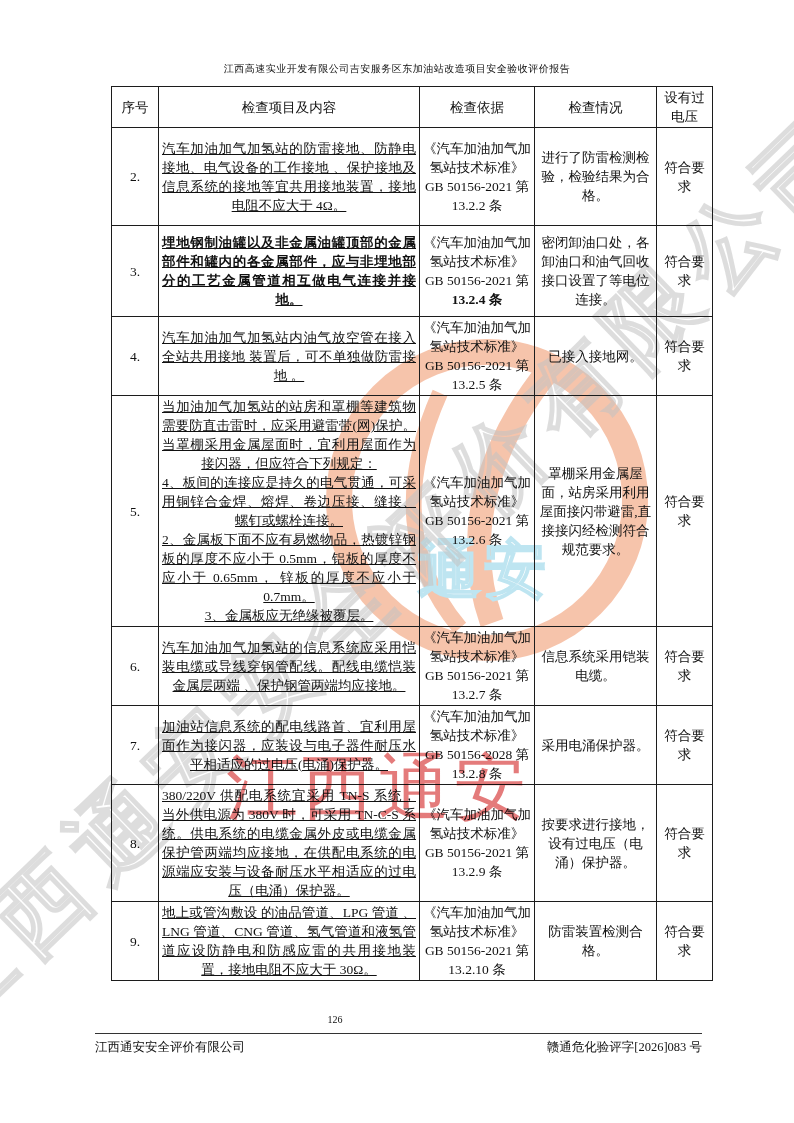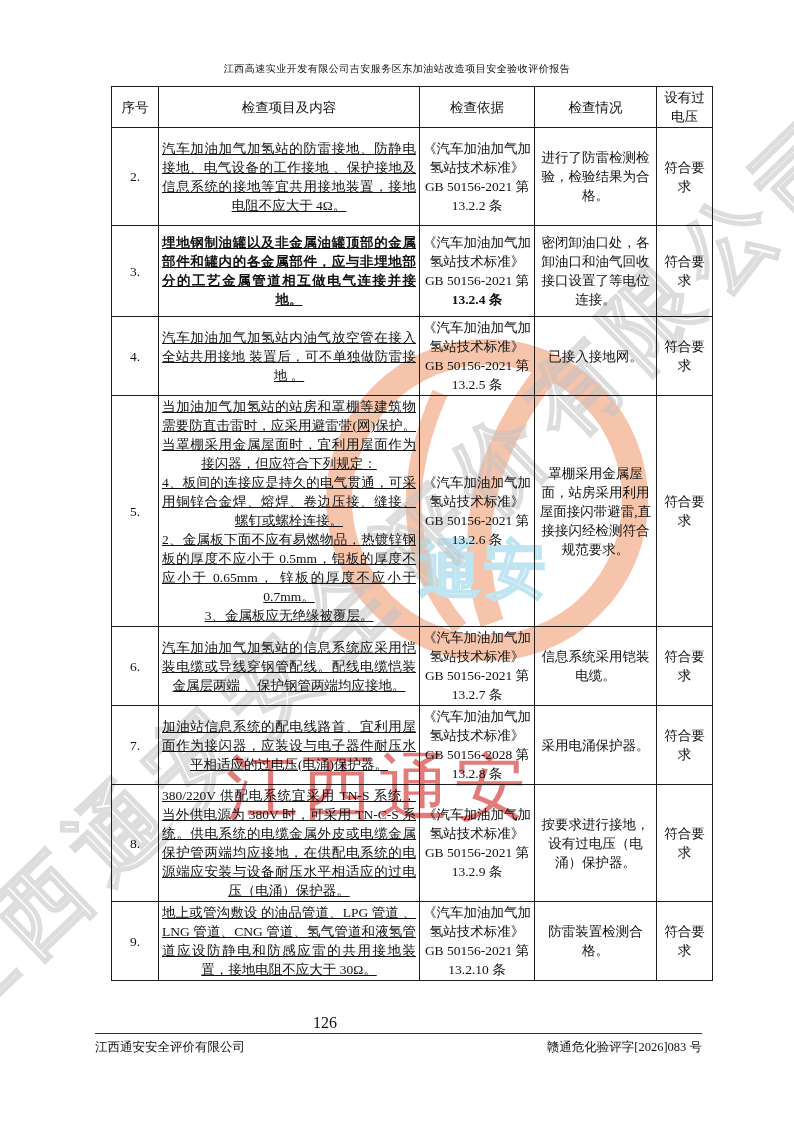--- a/index.html
+++ b/index.html
@@ -25,21 +25,21 @@
   }
   th.h{height:33px;text-align:center;line-height:17px;}
   td.num{text-align:center;}
   td.content{text-align:justify;text-align-last:center;padding:1px 3px;text-decoration:underline;}
   td.content div{text-align:justify;text-align-last:center;}
   td.content.bold{font-weight:700;}
   td.basis{text-align:center;line-height:17px;padding:1px 4px;font-family:Liberation Serif, serif;}
   td.situation{text-align:center;line-height:18px;padding:1px 17px;}
   td.result{text-align:center;line-height:18px;padding:1px 12px;}
   
-  .page-number{position:absolute;top:1014px;left:0;width:650px;text-align:center;font-size:16px;z-index:1;}
+  .page-number{position:absolute;top:1014px;left:10px;width:650px;text-align:center;font-size:10px;z-index:1;}
   .footer-line{position:absolute;top:1033px;left:95px;width:607px;border-top:1.5px solid #333;z-index:1;}
   .footer-row{position:absolute;top:1039px;left:95px;width:607px;display:flex;justify-content:space-between;font-size:12.5px;z-index:1;}
   
   .wm{position:absolute;pointer-events:none;white-space:nowrap;}
   .wm-gray{
     left:390px;top:570px;z-index:0;font-size:92px;font-weight:700;letter-spacing:14px;
     color:transparent;-webkit-text-stroke:2px #c3c3c3;opacity:0.55;
     transform:translate(-50%,-50%) rotate(-44deg);
   }
   .wm-red{

